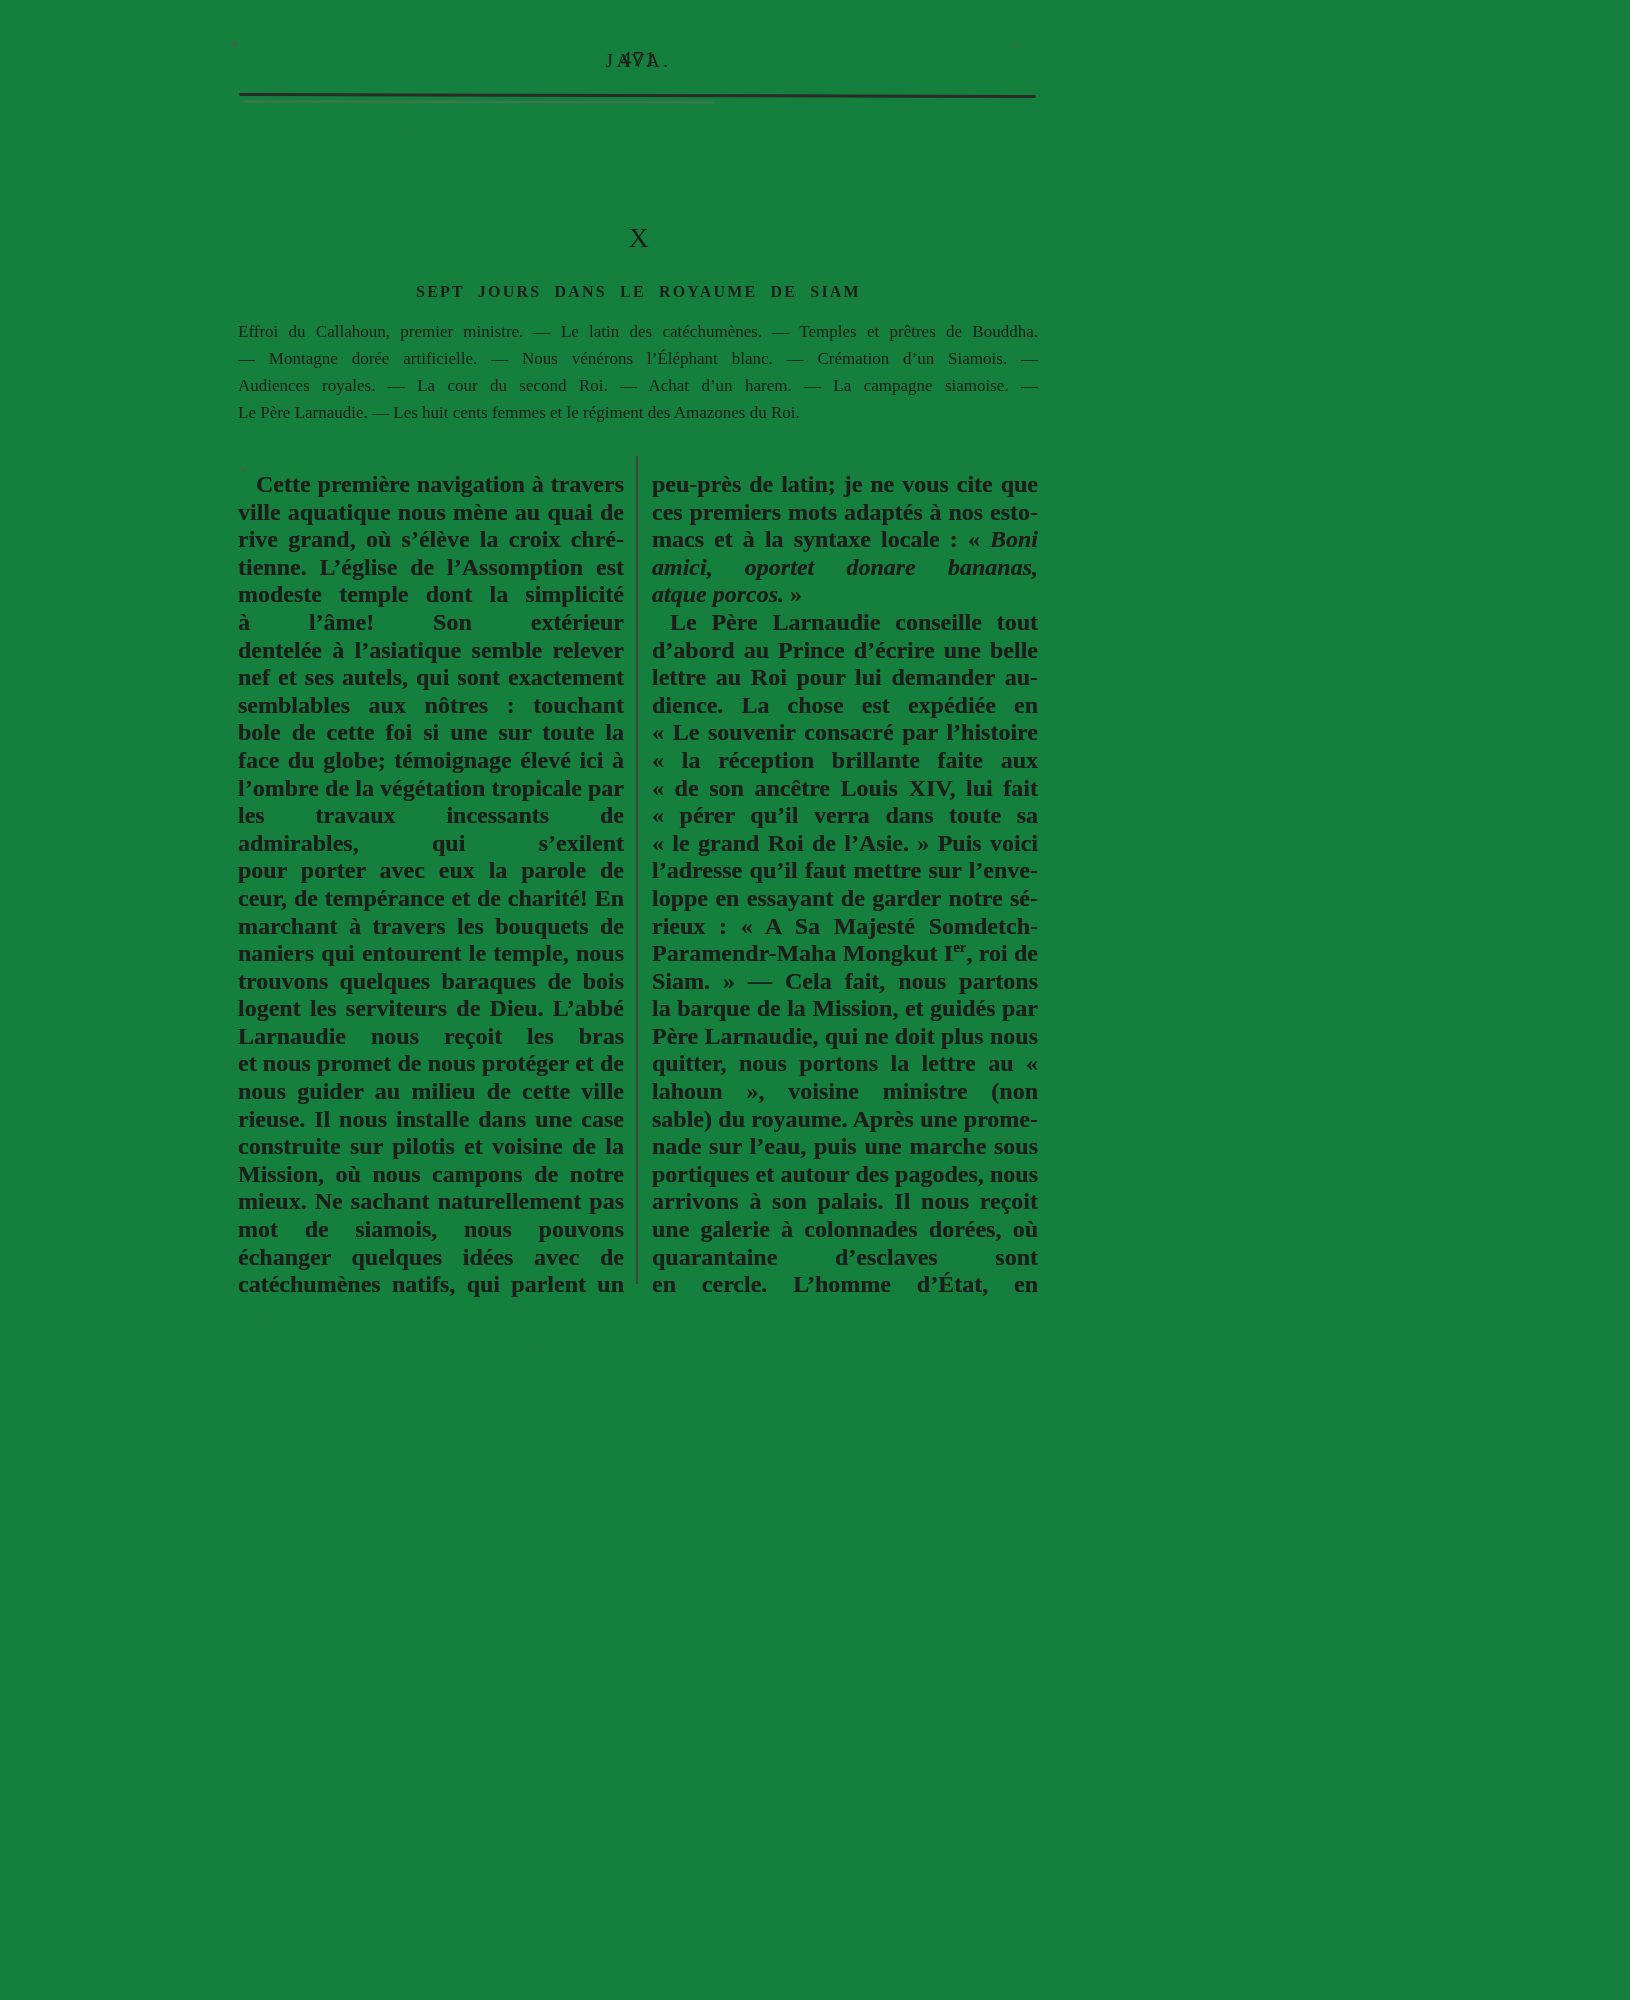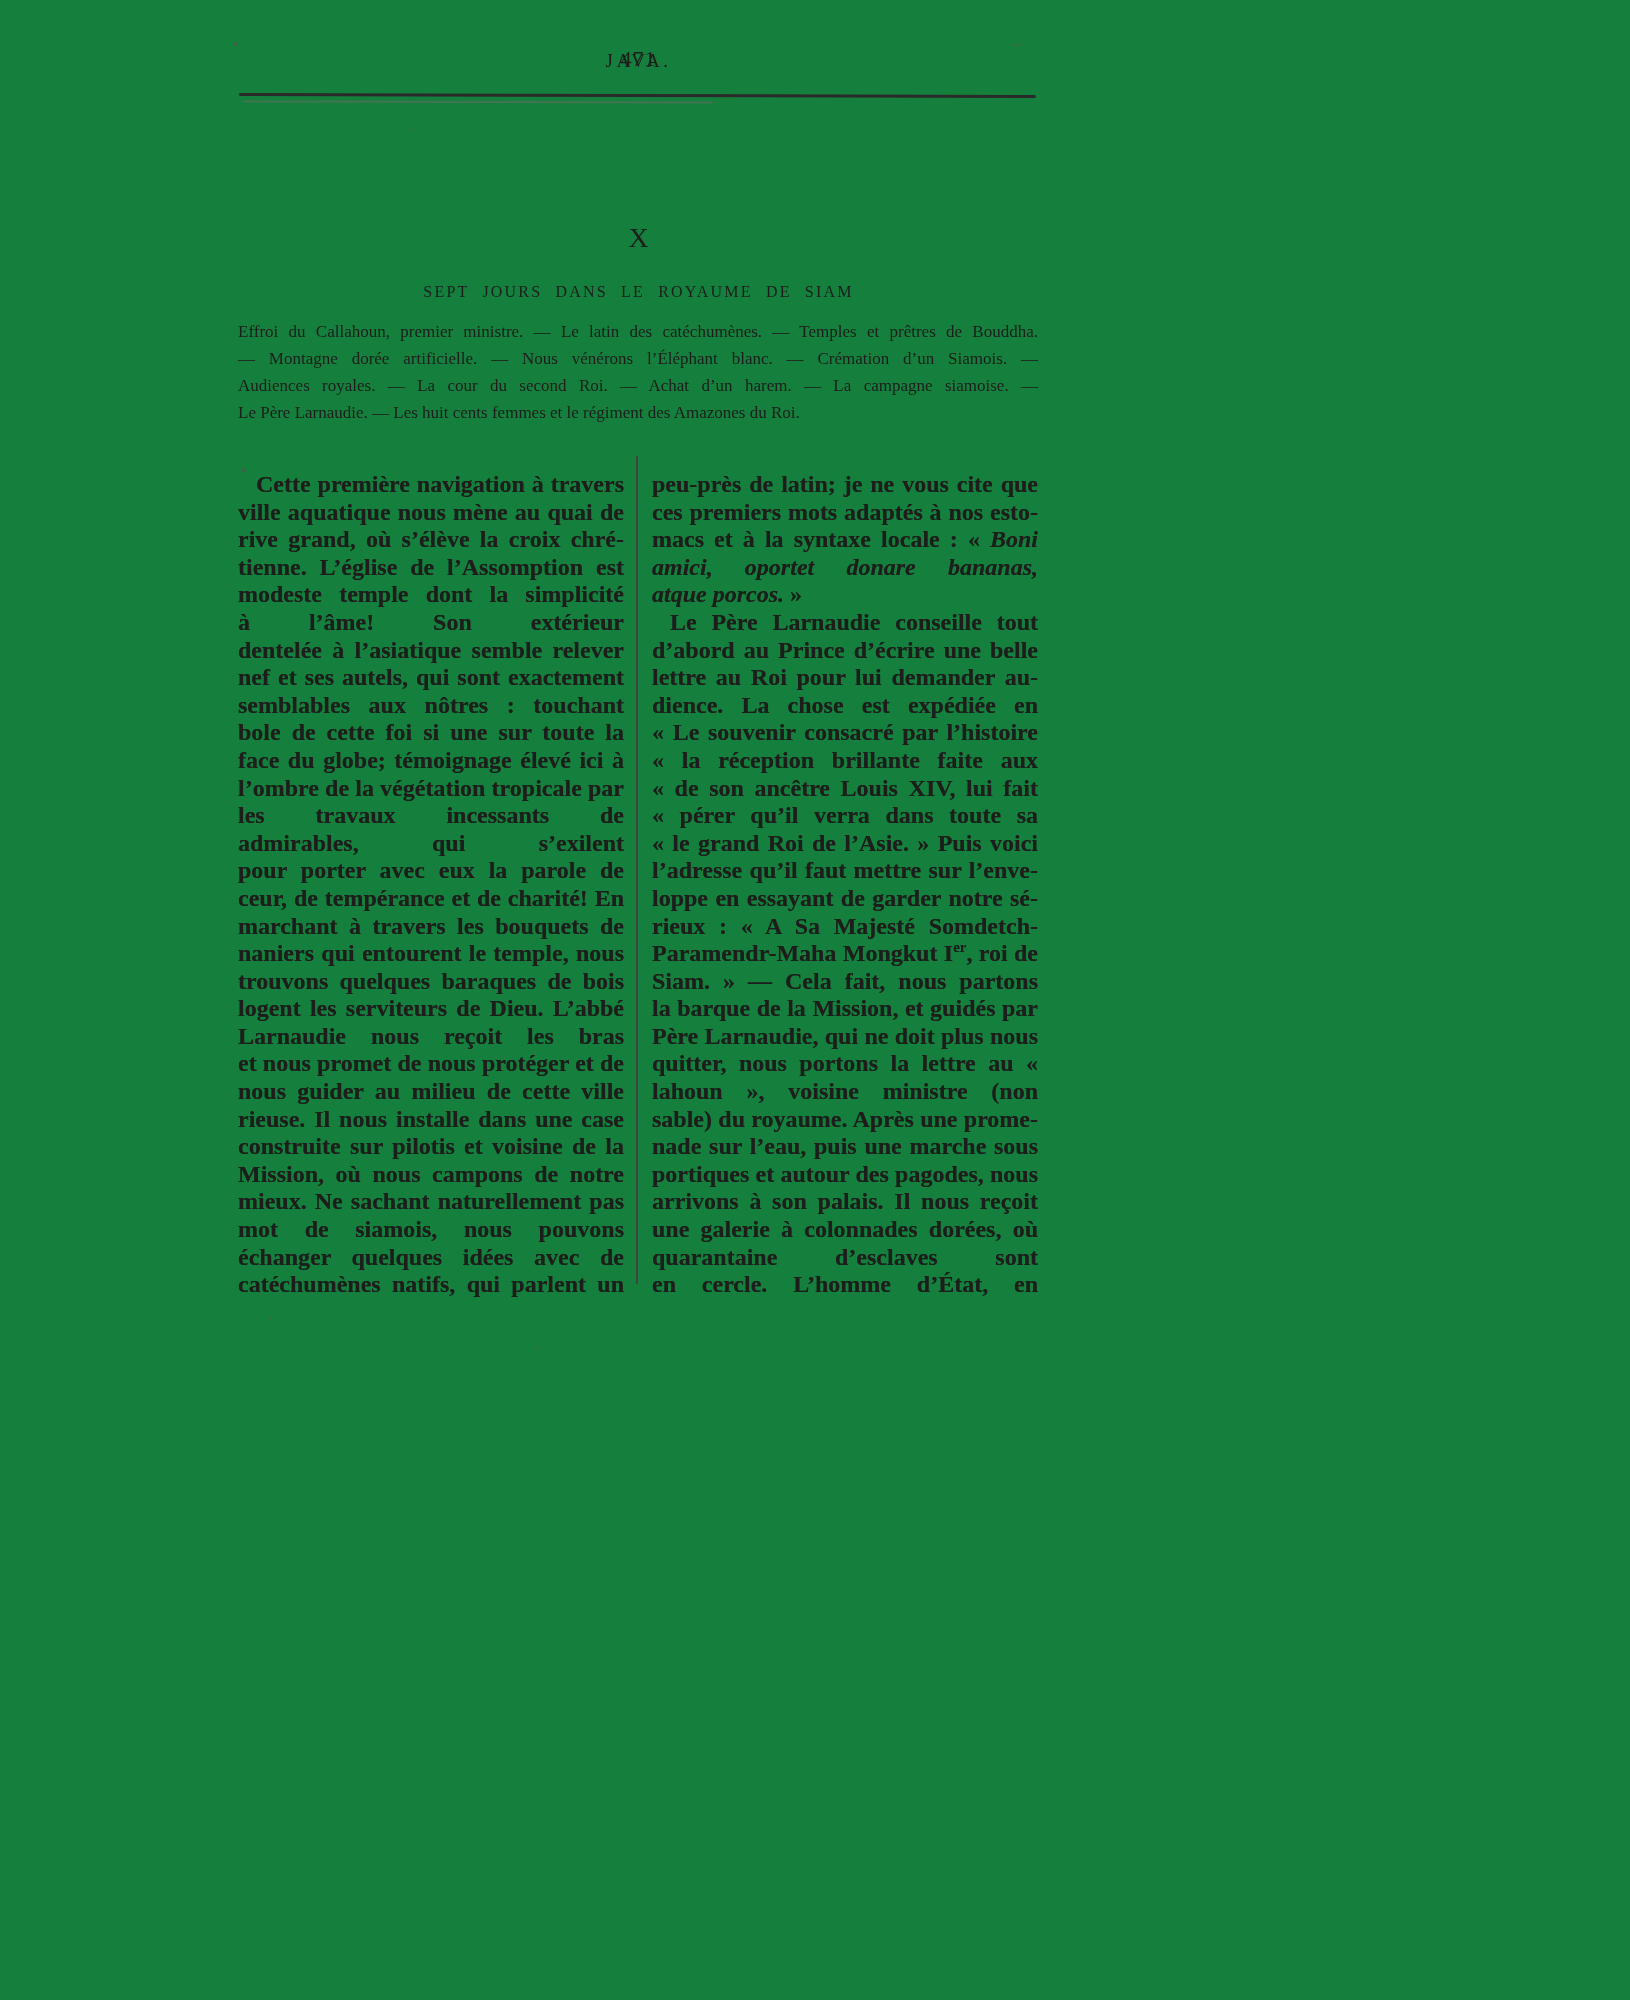--- a/index.html
+++ b/index.html
@@ -30,21 +30,21 @@
     position: absolute; left: 243px; top: 101px; width: 470px; height: 2px;
     background: #6a6a64; opacity: .55; transform: rotate(0.12deg); border-radius: 2px;
   }
   
   .chapter-number {
     position: absolute; left: 240px; top: 222px; width: 797px;
     text-align: center; font-size: 28px;
   }
   .chapter-title {
     position: absolute; left: 240px; top: 283px; width: 797px;
-    text-align: center; font-size: 16px; font-weight: normal;
+    text-align: center; font-size: 16px; font-weight: bold;
     letter-spacing: 2.2px; word-spacing: 7px;
   }
   
   .chapter-summary {
     position: absolute; left: 238px; top: 318px; width: 800px;
     font-size: 17px;
   }
   .chapter-summary .tline { line-height: 27px; height: 27px; }
   
   .body-columns {

